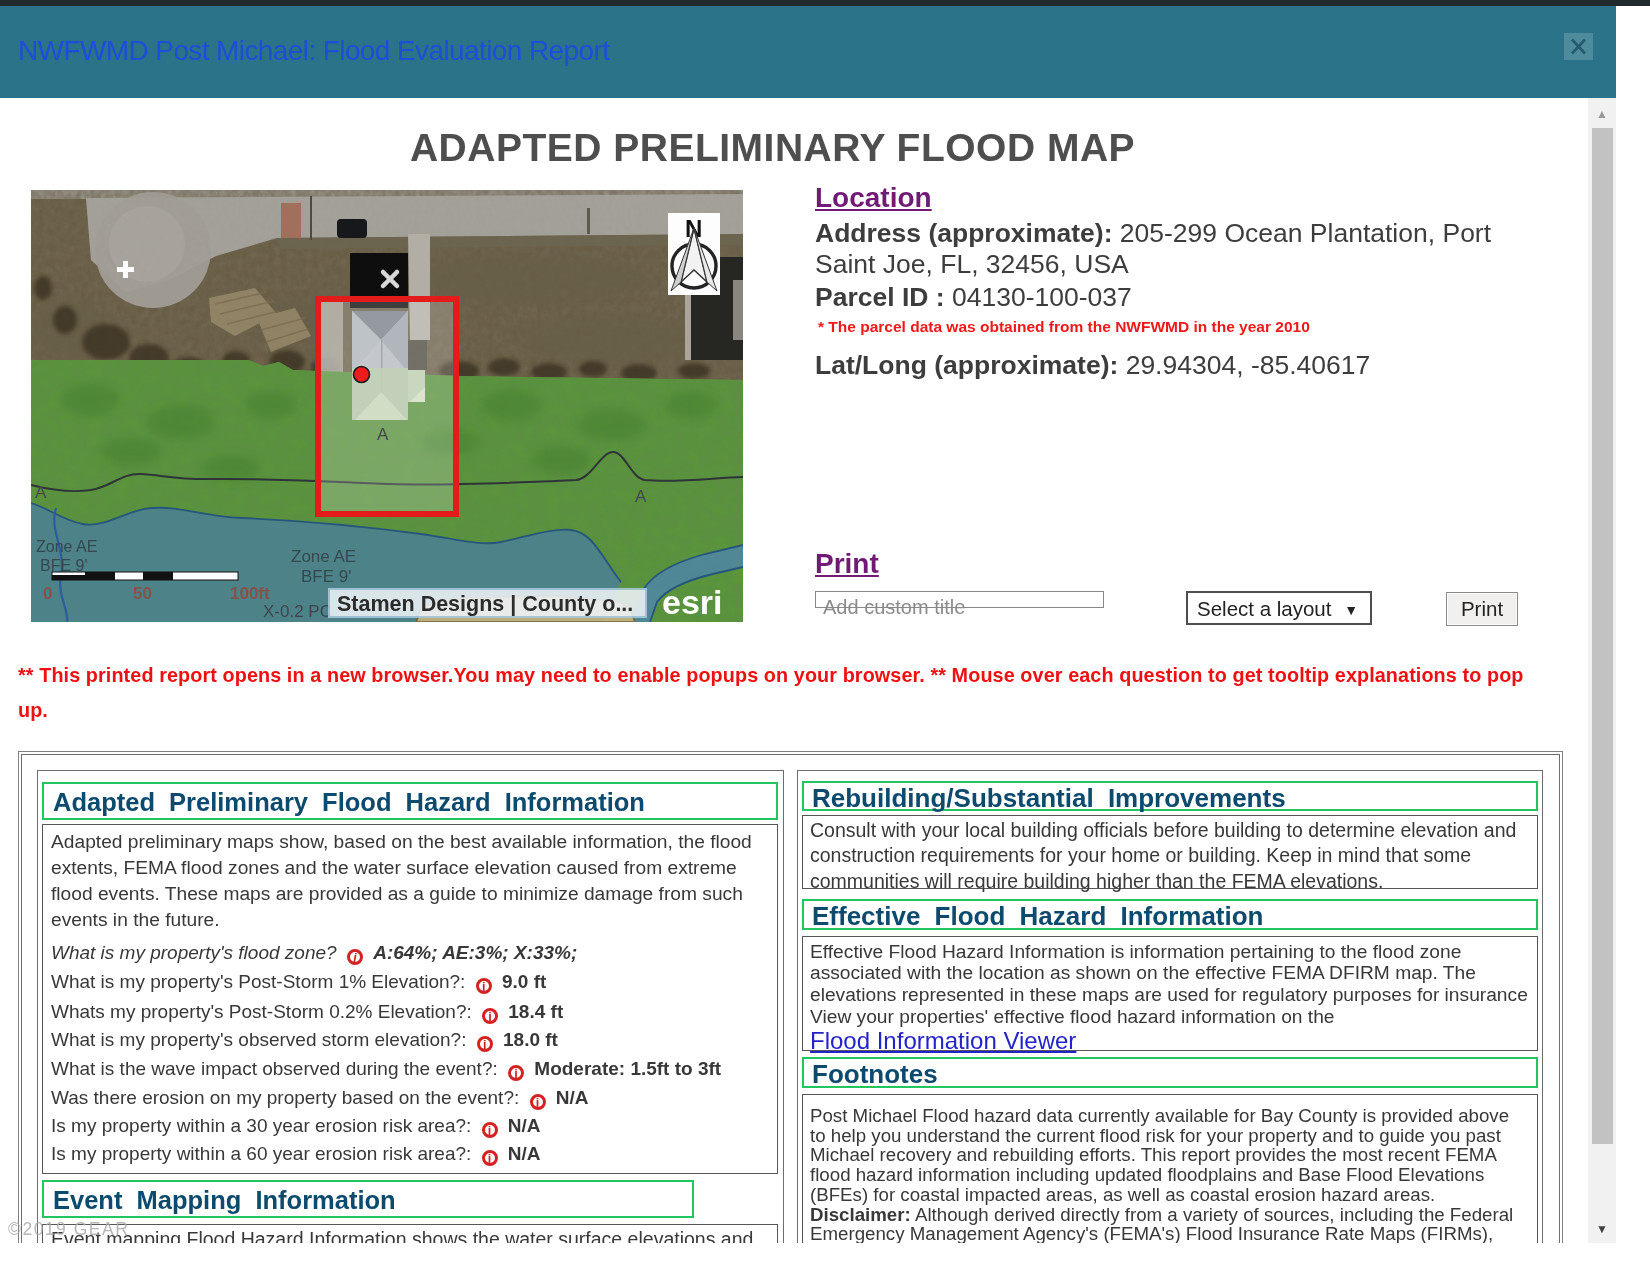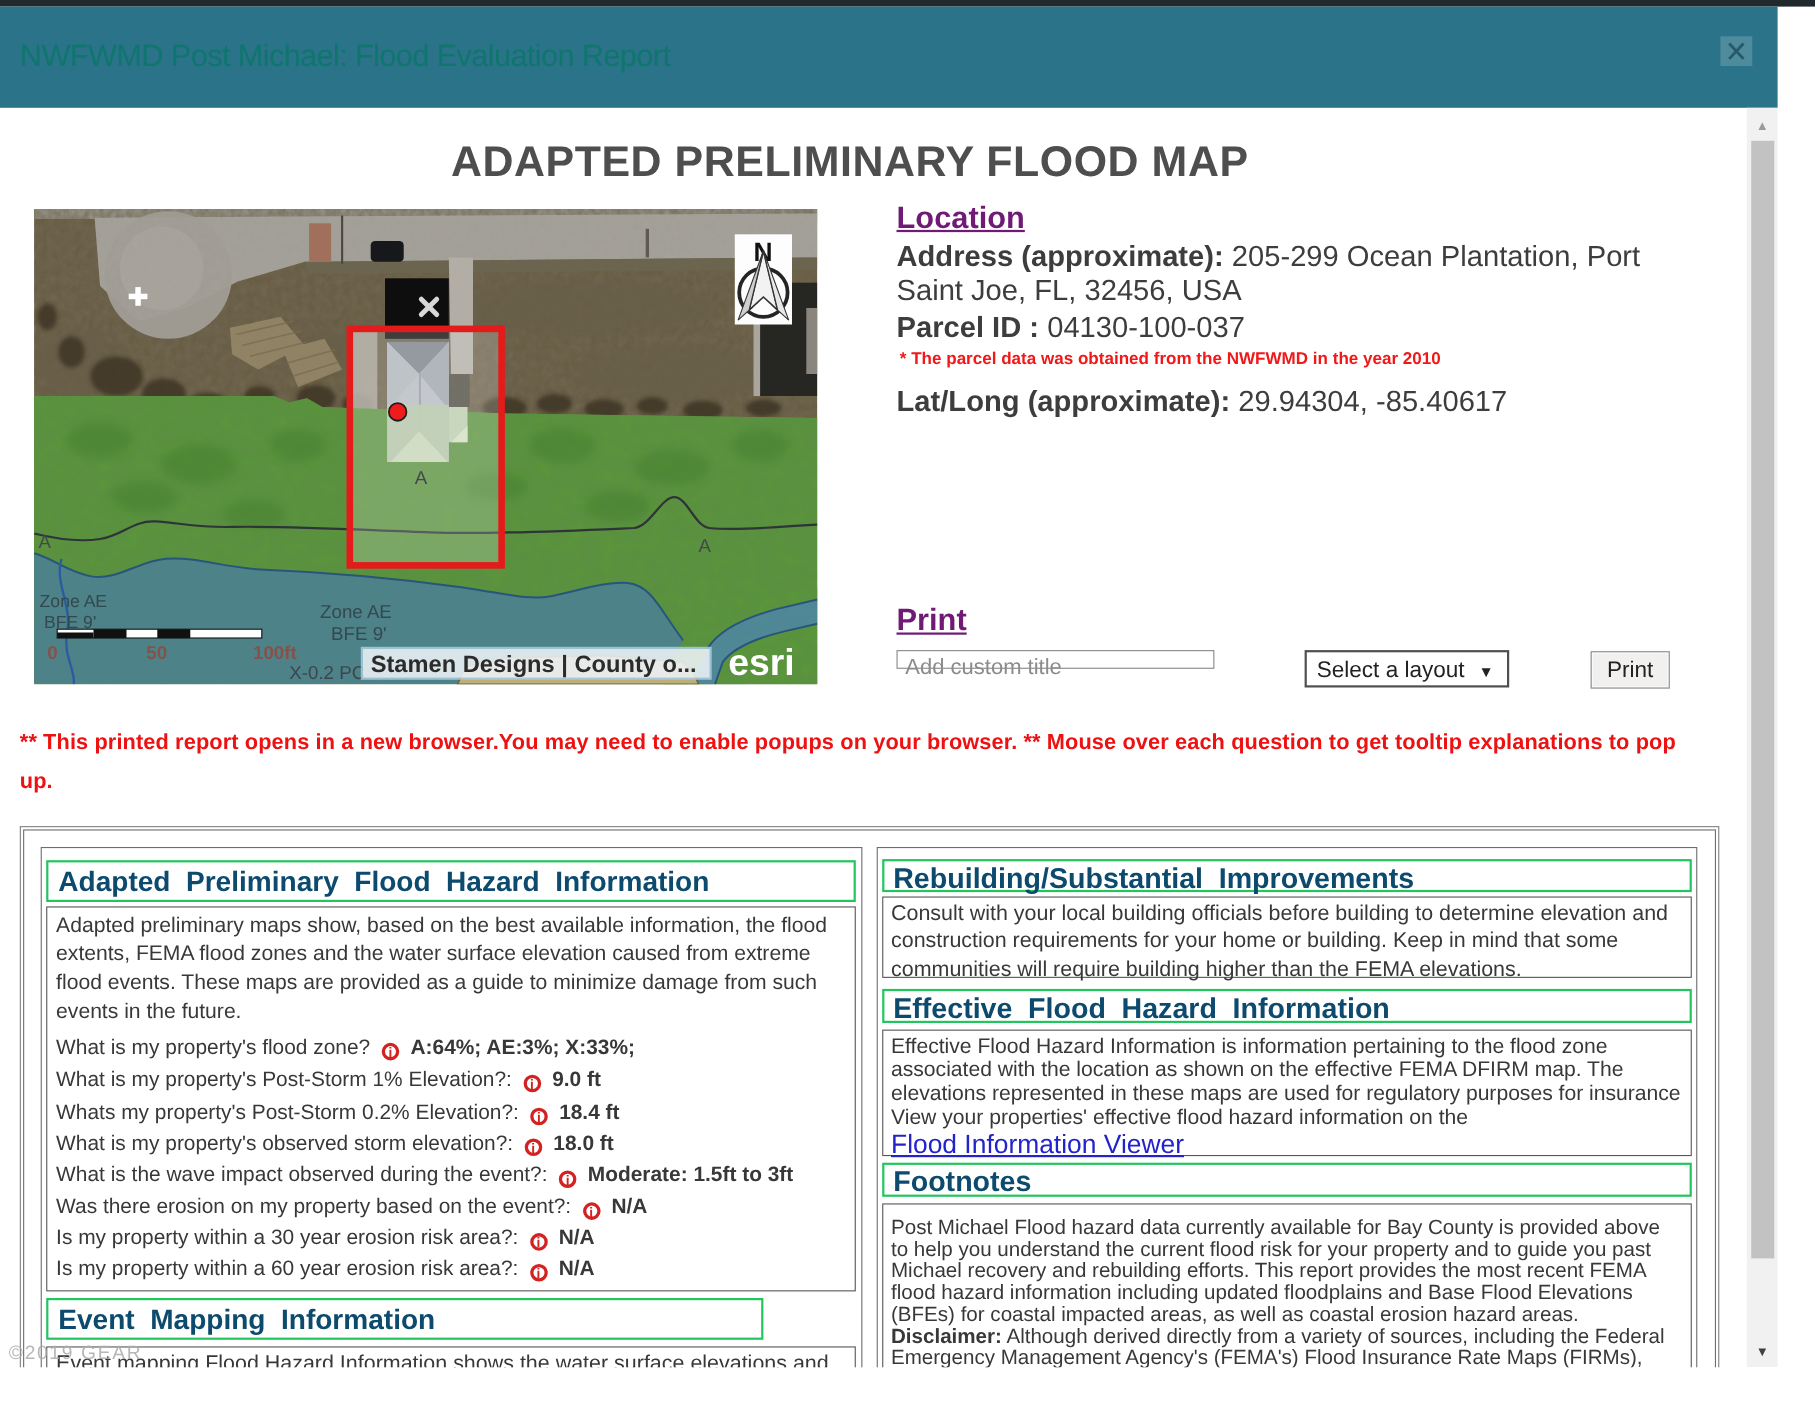--- a/index.html
+++ b/index.html
@@ -1,21 +1,21 @@
 <!DOCTYPE html>
 <html><head>
 <meta charset="utf-8">
 <style>
   * { margin:0; padding:0; box-sizing:border-box; }
   html,body { width:1650px; height:1275px; background:#fff; font-family:"Liberation Sans", sans-serif; }
   #page { position:relative; width:1650px; height:1275px; overflow:hidden; background:#fff; }
   .abs { position:absolute; }
   #topstrip { left:0; top:0; width:1650px; height:6px; background:#22292c; }
   #tealbar { left:0; top:6px; width:1616px; height:92px; background:#2a7389; }
-  #tealtitle { left:18px; top:35px; font-size:28px; color:#0f766e; letter-spacing:-0.6px; }
+  #tealtitle { left:18px; top:35px; font-size:28px; color:#1d4ed8; letter-spacing:-0.6px; }
   #closex { left:1564px; top:33px; width:29px; height:27px; background:#4e8b9d; }
   #bigtitle { left:0px; top:126px; width:1545px; text-align:center; font-size:39px; font-weight:bold; color:#4e4e4e; letter-spacing:0.5px; }
   
   .h2u { font-size:28px; font-weight:bold; color:#701a75; text-decoration:underline; }
   .loctext { font-size:26.5px; color:#3d3d3d; line-height:31px; }
   .b { font-weight:bold; }
   #lochead { left:815px; top:182px; }
   #addr { left:815px; top:218px; width:720px; }
   #parcel { left:815px; top:282px; }
   #rednote { left:818px; top:318px; font-size:15.5px; font-weight:bold; color:#f01818; }
@@ -256,21 +256,21 @@
 
   <div class="abs" id="warn">** This printed report opens in a new browser.You may need to enable popups on your browser. ** Mouse over each question to get tooltip explanations to pop<br>up.</div>
 
   <div class="bx" style="left:18px; top:751px; width:1545px; height:520px;"></div>
   <div class="bx2" style="left:21px; top:754px; width:1539px; height:514px;"></div>
 
   <div class="bx2" style="left:37px; top:770px; width:747px; height:500px;"></div>
   <div class="hdrbox" style="left:42px; top:782px; width:736px; height:38px; font-size:25.5px; padding:4px 0 0 9px; word-spacing:7px;">Adapted Preliminary Flood Hazard Information</div>
   <div class="bodybox" style="left:42px; top:824px; width:736px; height:350px;"></div>
   <div class="t" style="left:51px; top:829px; line-height:25.9px; font-size:19.2px;">Adapted preliminary maps show, based on the best available information, the flood<br>extents, FEMA flood zones and the water surface elevation caused from extreme<br>flood events. These maps are provided as a guide to minimize damage from such<br>events in the future.</div>
-  <div class="qa" style="left:51px; top:942px;">What is my property's flood zone? <span class="info">i</span> <span class="b">A:64%; AE:3%; X:33%;</span></div>
+  <div class="qa" style="left:51px; top:942px;font-style:italic;">What is my property's flood zone? <span class="info">i</span> <span class="b">A:64%; AE:3%; X:33%;</span></div>
   <div class="qa" style="left:51px; top:971px;">What is my property's Post-Storm 1% Elevation?: <span class="info">i</span> <span class="b">9.0 ft</span></div>
   <div class="qa" style="left:51px; top:1001px;">Whats my property's Post-Storm 0.2% Elevation?: <span class="info">i</span> <span class="b">18.4 ft</span></div>
   <div class="qa" style="left:51px; top:1029px;">What is my property's observed storm elevation?: <span class="info">i</span> <span class="b">18.0 ft</span></div>
   <div class="qa" style="left:51px; top:1058px;">What is the wave impact observed during the event?: <span class="info">i</span> <span class="b">Moderate: 1.5ft to 3ft</span></div>
   <div class="qa" style="left:51px; top:1087px;">Was there erosion on my property based on the event?: <span class="info">i</span> <span class="b">N/A</span></div>
   <div class="qa" style="left:51px; top:1115px;">Is my property within a 30 year erosion risk area?: <span class="info">i</span> <span class="b">N/A</span></div>
   <div class="qa" style="left:51px; top:1143px;">Is my property within a 60 year erosion risk area?: <span class="info">i</span> <span class="b">N/A</span></div>
   <div class="hdrbox" style="left:42px; top:1180px; width:652px; height:38px; font-size:25.5px; padding:4px 0 0 9px; word-spacing:7px;">Event Mapping Information</div>
   <div class="bodybox" style="left:42px; top:1224px; width:736px; height:40px;"></div>
   <div class="t" style="left:51px; top:1228px;">Event mapping Flood Hazard Information shows the water surface elevations and</div>

